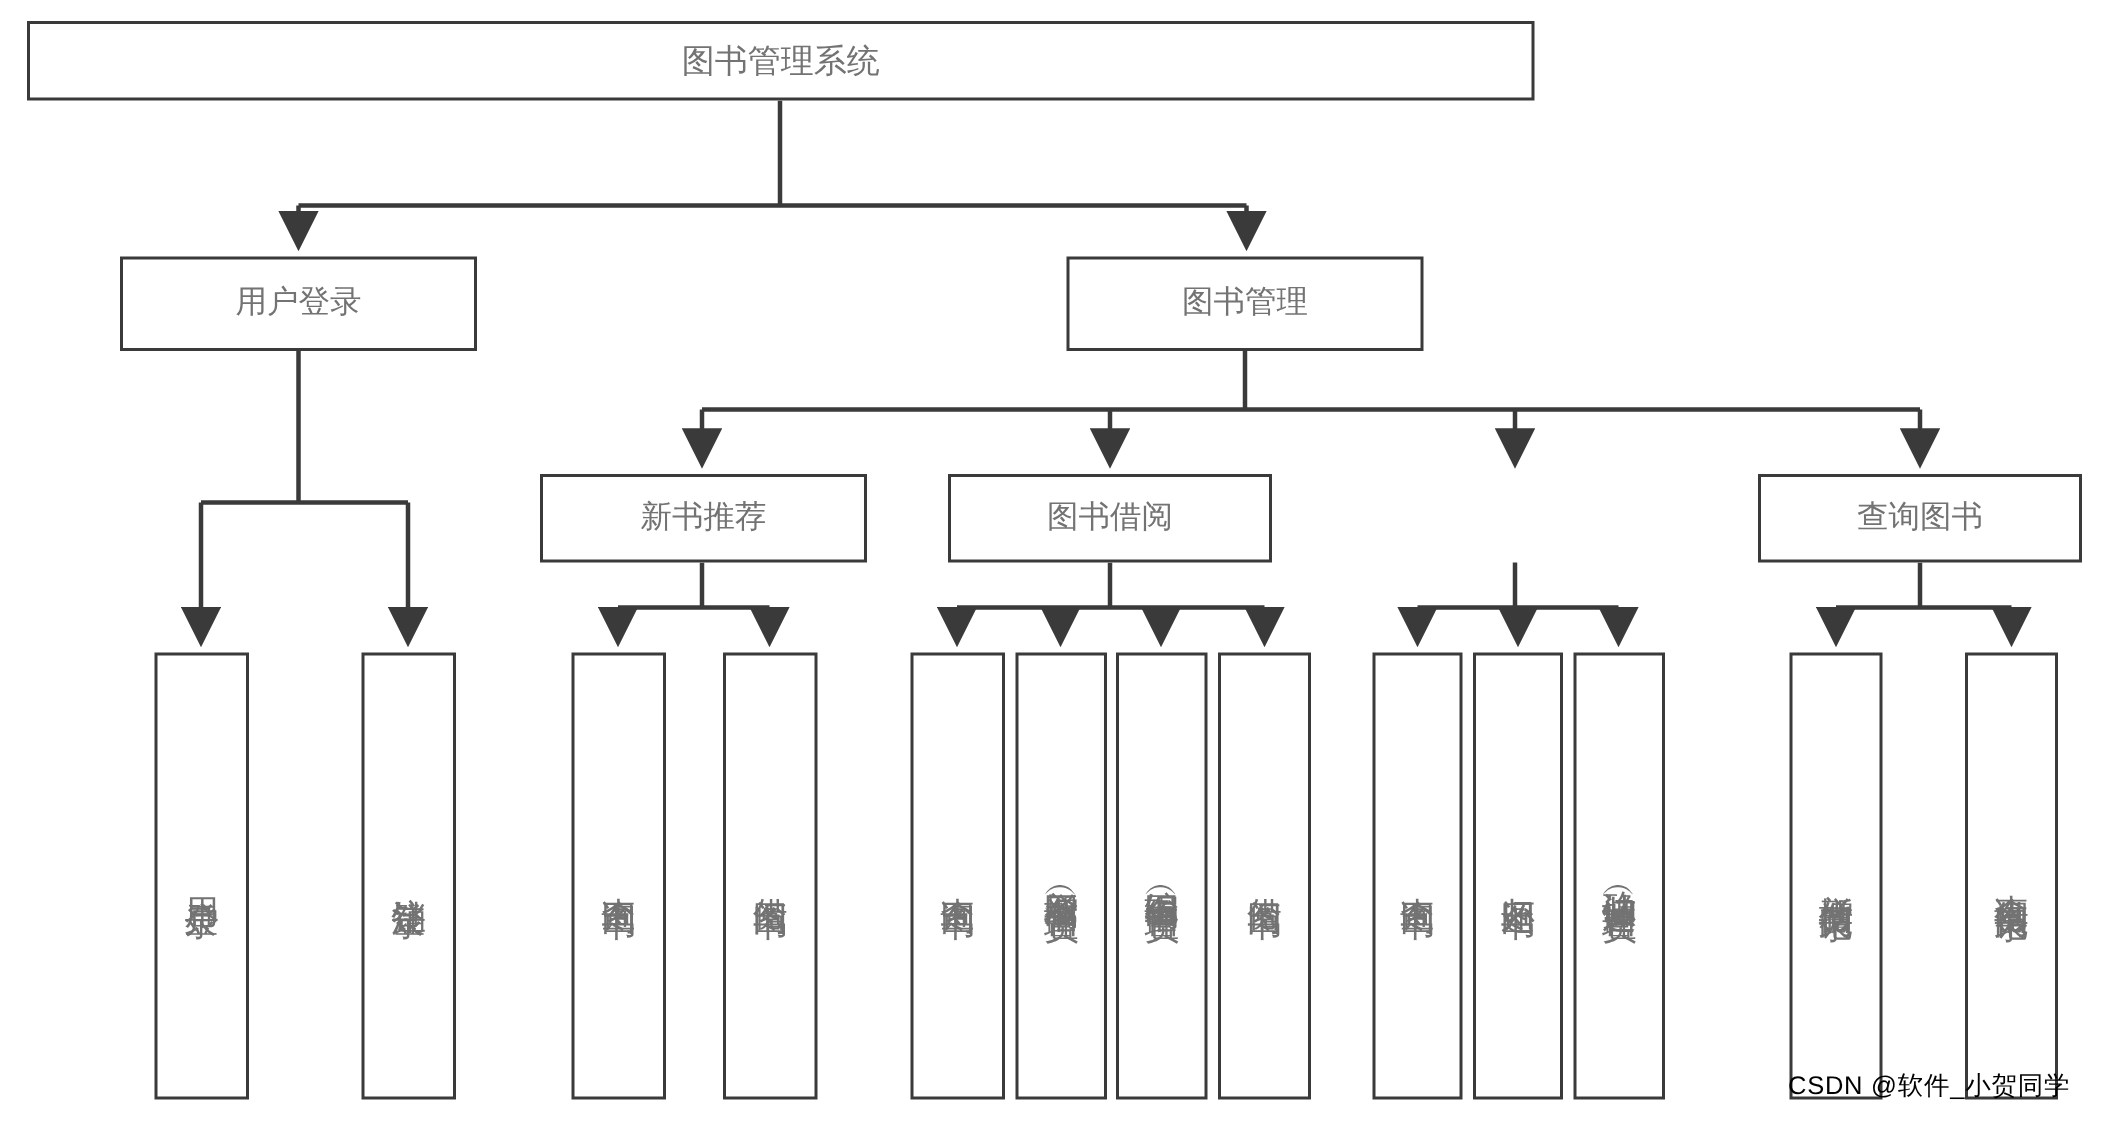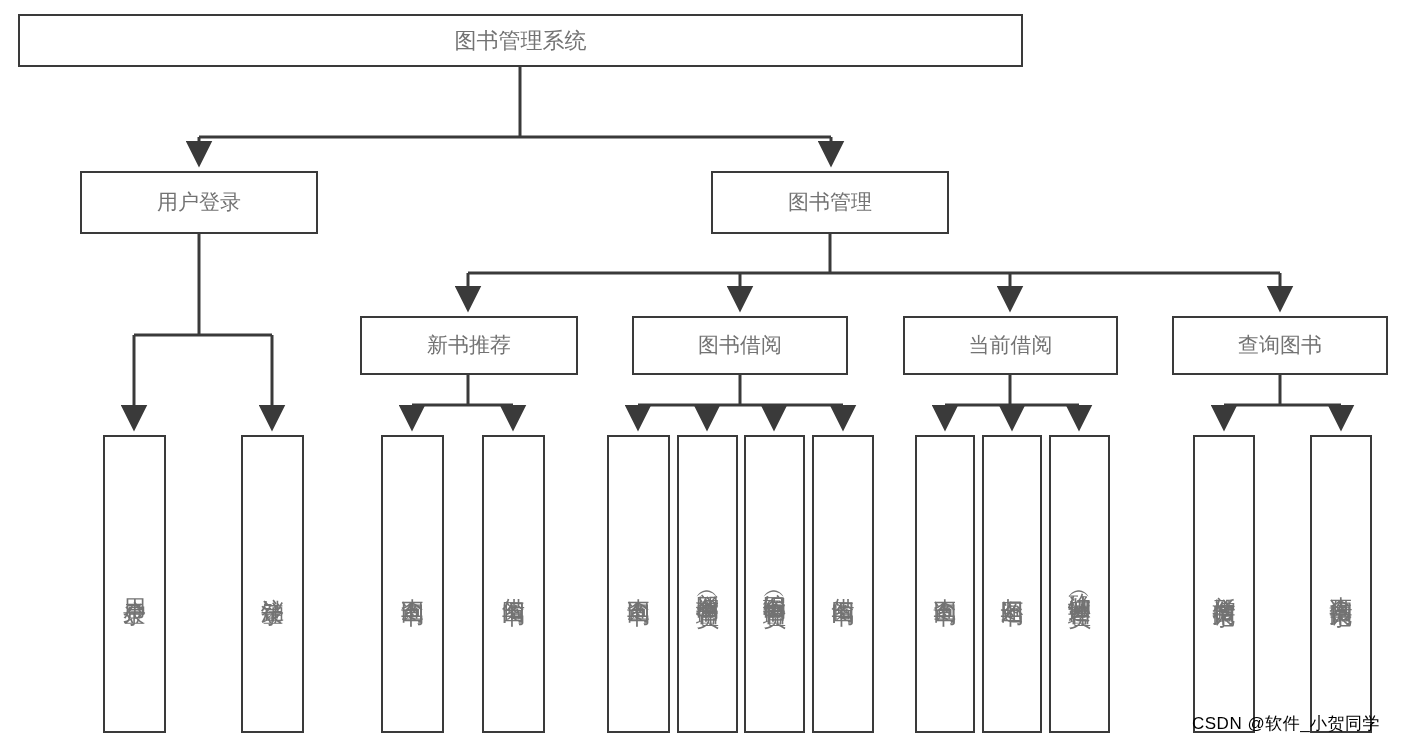--- a/index.html
+++ b/index.html
@@ -119,23 +119,20 @@
   <div class="node h-node" style="left:711px;top:171px;width:238px;height:63px;">
     <span class="lbl">图书管理</span>
   </div>
 
   <div class="node h-node" style="left:360px;top:316px;width:218px;height:59px;">
     <span class="lbl">新书推荐</span>
   </div>
   <div class="node h-node" style="left:632px;top:316px;width:216px;height:59px;">
     <span class="lbl">图书借阅</span>
   </div>
-  <div class="node h-node" style="left:903px;top:316px;width:215px;height:59px;">
-    <span class="lbl">当前借阅</span>
-  </div>
   <div class="node h-node" style="left:1172px;top:316px;width:216px;height:59px;">
     <span class="lbl">查询图书</span>
   </div>
 
   <div class="node v-node" style="left:103px;top:435px;width:63px;height:298px;">
     <span class="lbl">用户登录</span>
   </div>
   <div class="node v-node" style="left:241px;top:435px;width:63px;height:298px;">
     <span class="lbl">注销登录</span>
   </div>

